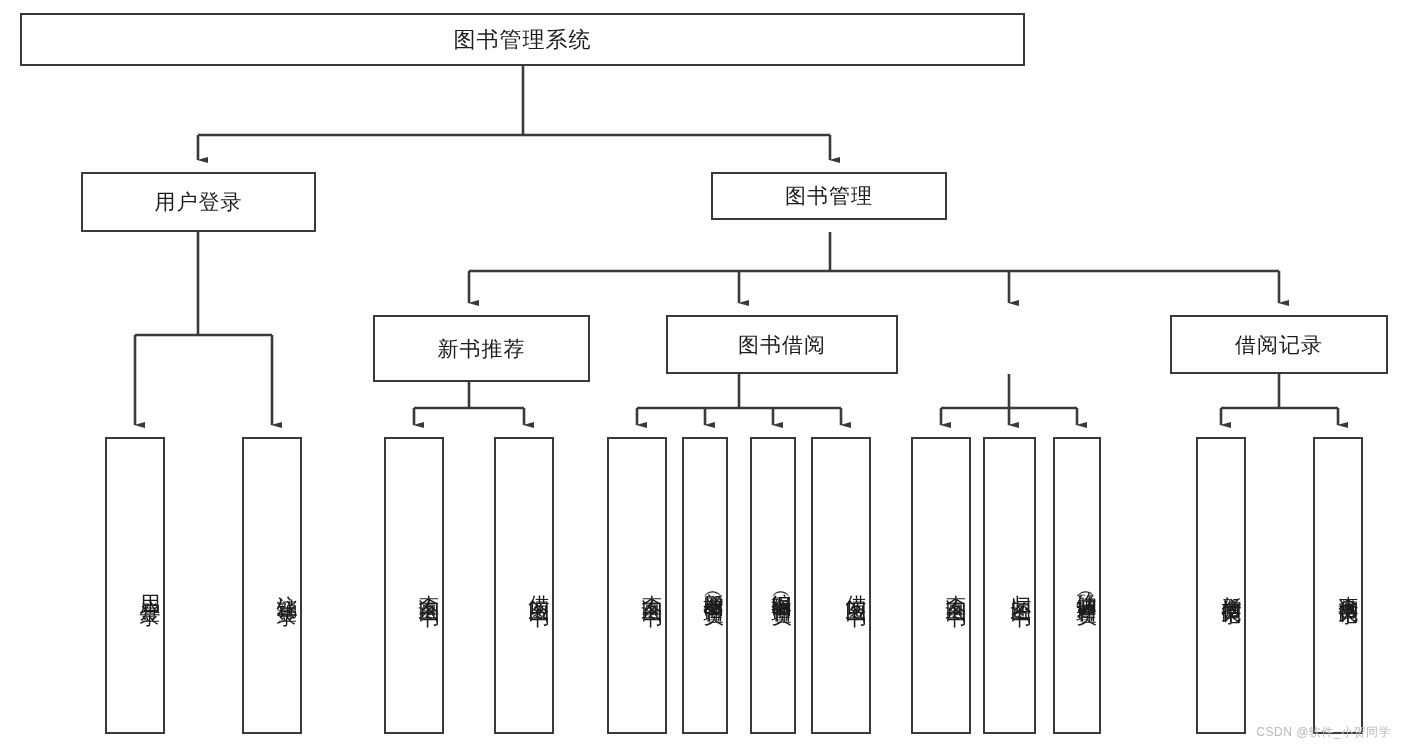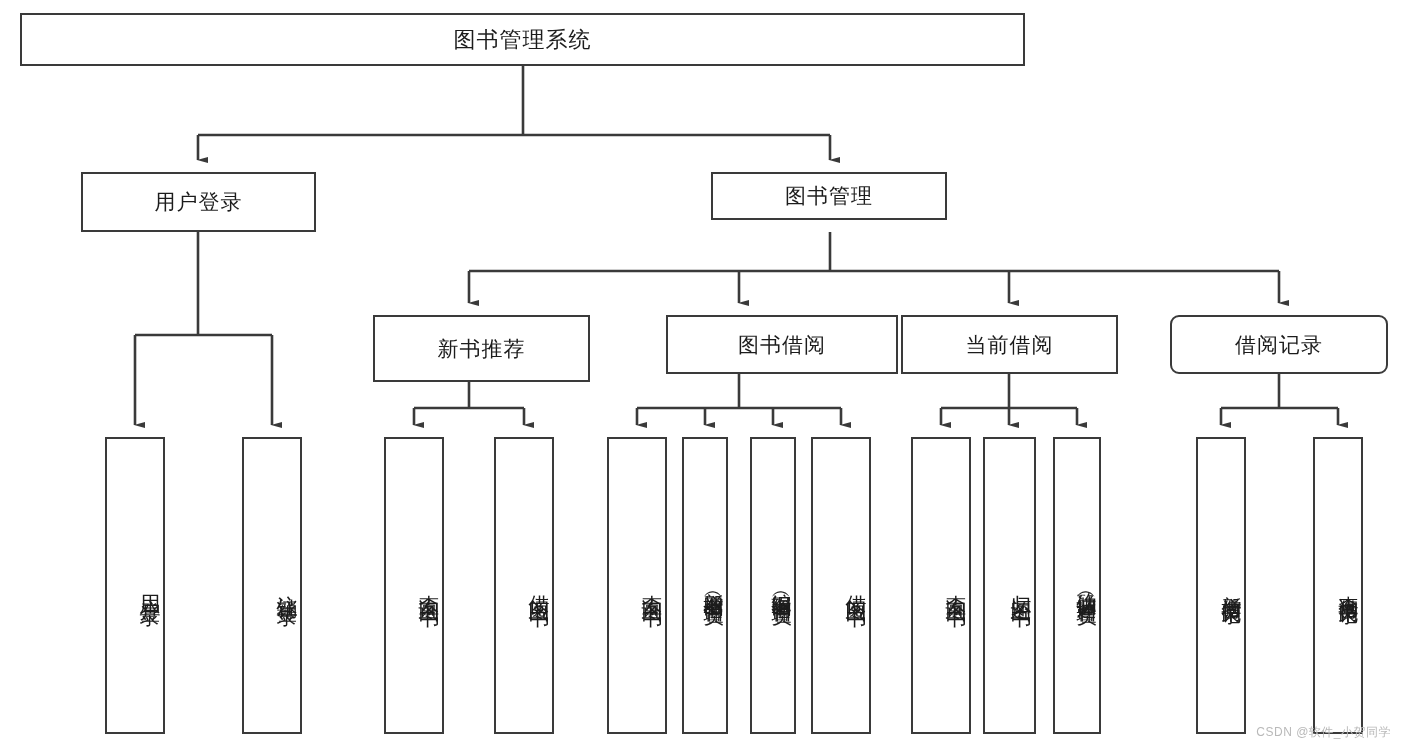--- a/index.html
+++ b/index.html
@@ -94,24 +94,21 @@
   <div class="node node-h" style="left:711px;top:172px;width:236px;height:48px;">
     <span>图书管理</span>
   </div>
 
   <div class="node node-h" style="left:373px;top:315px;width:217px;height:67px;">
     <span>新书推荐</span>
   </div>
   <div class="node node-h" style="left:632px;top:315px;width:232px;height:59px;margin-left:34px;">
     <span>图书借阅</span>
   </div>
-  <div class="node node-h" style="left:901px;top:315px;width:217px;height:59px;">
-    <span>当前借阅</span>
-  </div>
-  <div class="node node-h" style="left:1170px;top:315px;width:218px;height:59px;border-radius:9px;">
+  <div class="node node-h" style="left:1170px;top:315px;width:218px;height:59px;">
     <span>借阅记录</span>
   </div>
 
   <div class="node node-v" style="left:105px;top:437px;width:60px;height:297px;">
     <span>用户登录</span>
   </div>
   <div class="node node-v" style="left:242px;top:437px;width:60px;height:297px;">
     <span>注销登录</span>
   </div>
 

